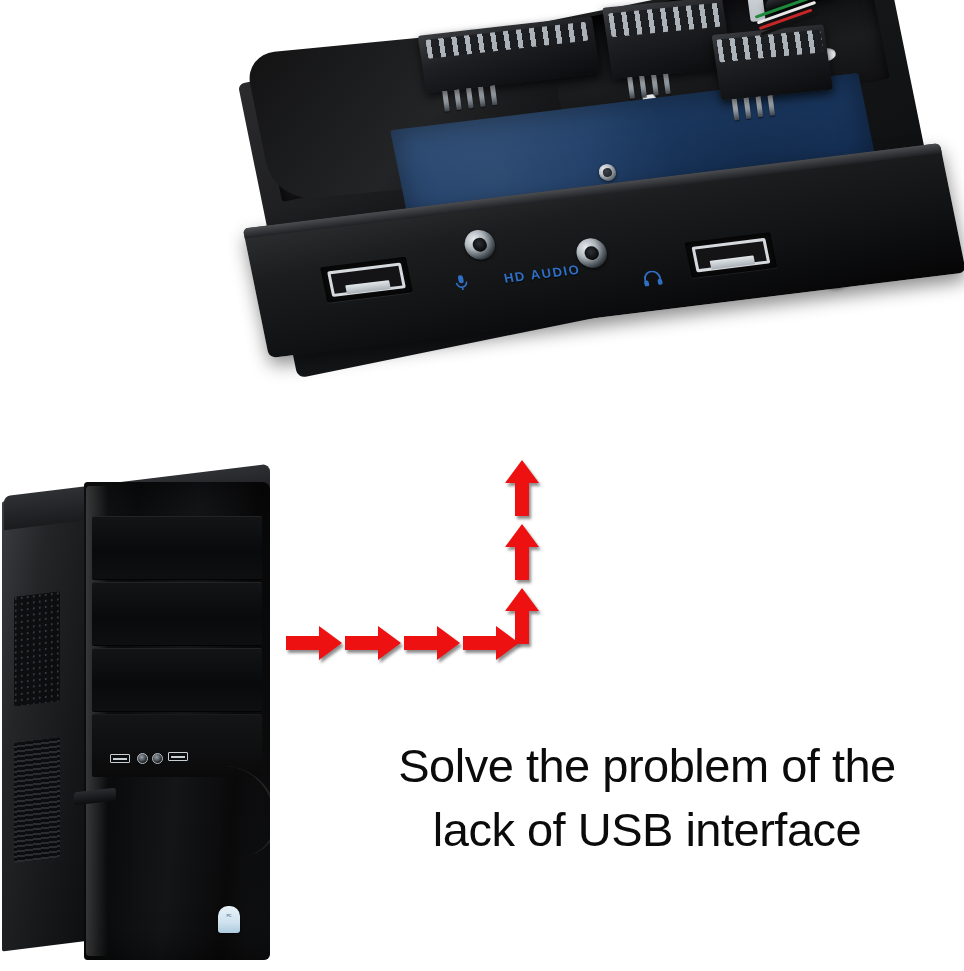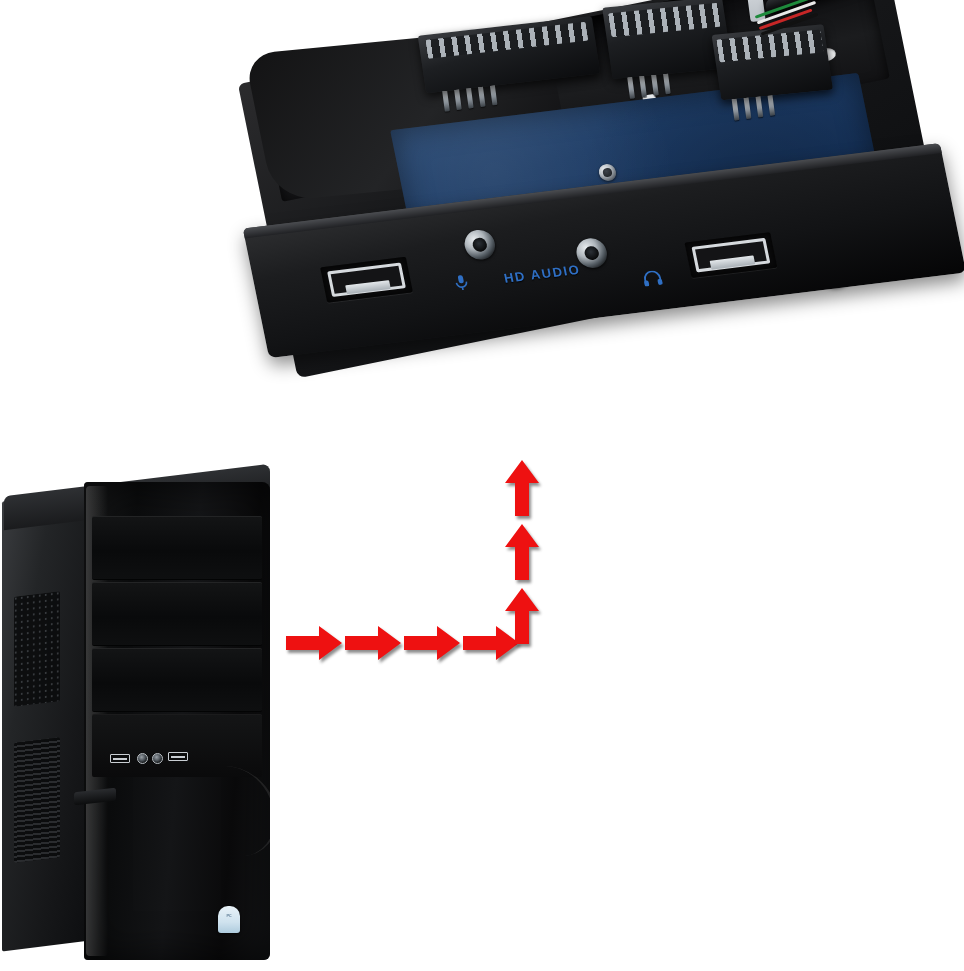--- a/index.html
+++ b/index.html
@@ -606,14 +606,18 @@
     <svg width="34" height="56" viewBox="0 0 34 56">
         <path d="M10 56 V23 H0 L17 0 L34 23 H24 V56 Z" fill="#ee1111"></path>
       </svg>
   </div>
   <div class="arrow" style="left:505px;top:460px;">
     <svg width="34" height="56" viewBox="0 0 34 56">
         <path d="M10 56 V23 H0 L17 0 L34 23 H24 V56 Z" fill="#ee1111"></path>
       </svg>
   </div>
 
+  <div id="caption">
+    <span class="l1">Solve the problem of the</span>
+    <span class="l2">lack of USB interface</span>
+  </div>
 
 </div>
 
 </body></html>

